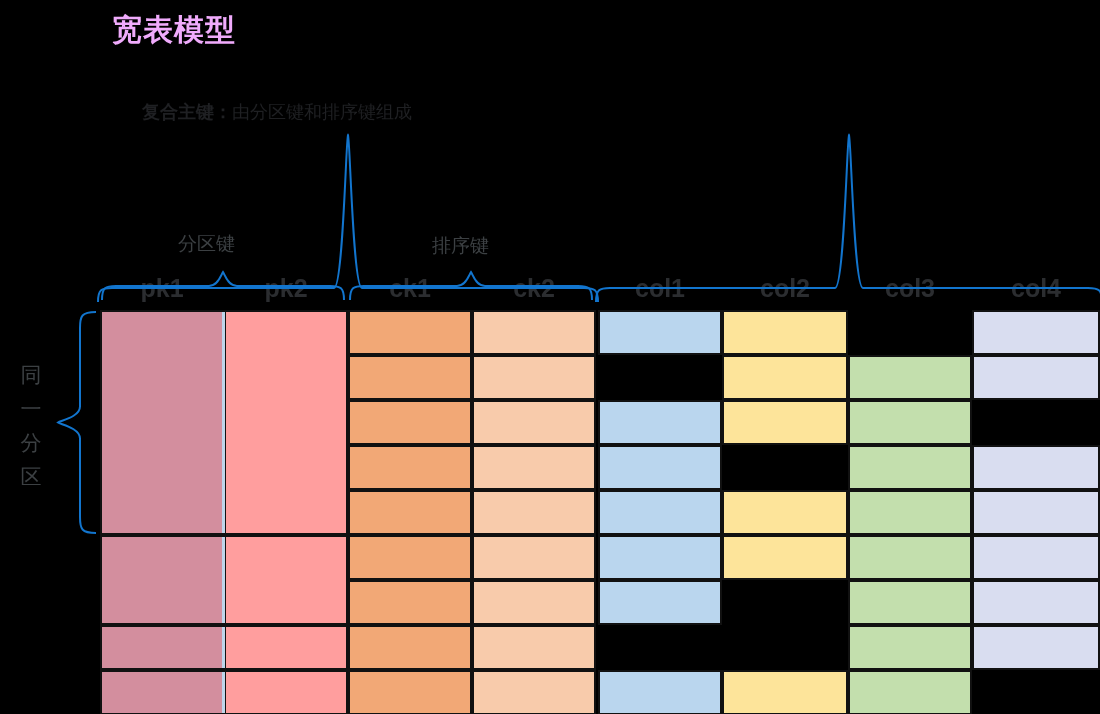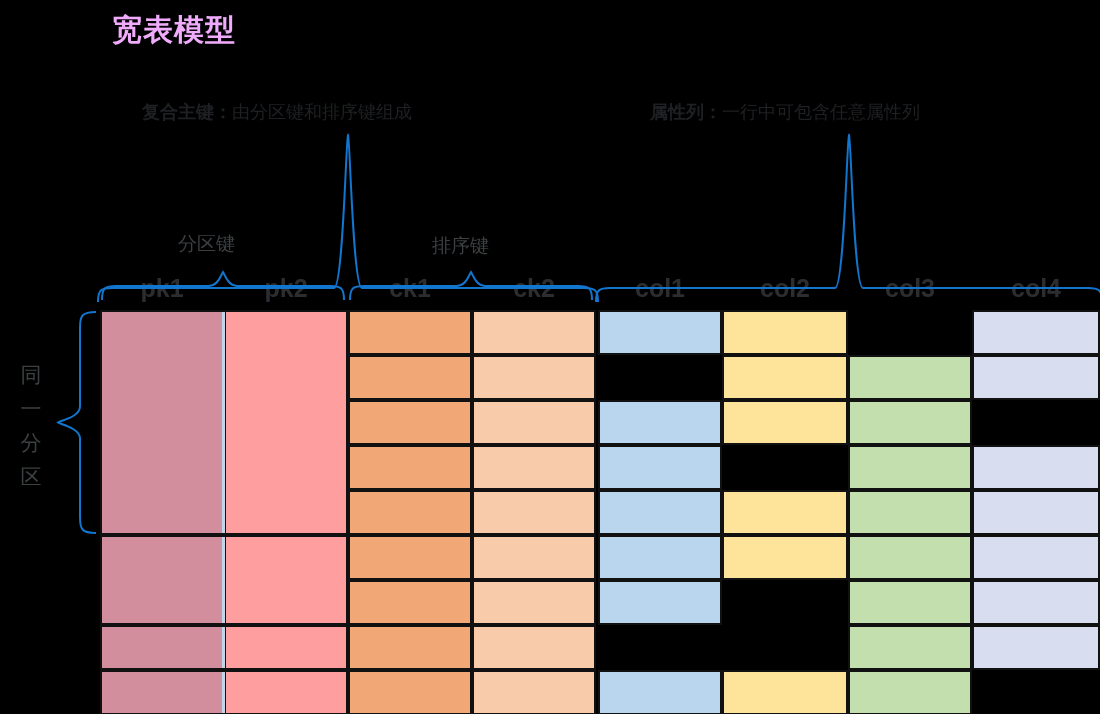--- a/index.html
+++ b/index.html
@@ -40,23 +40,20 @@
 <body>
 
 <div id="diagram">
 
   <div class="title">宽表模型</div>
 
   <div class="callout" id="callout-pk">
     <span class="lbl">复合主键：</span><span class="desc">由分区键和排序键组成</span>
   </div>
 
-  <div class="callout" id="callout-attr">
-    <span class="lbl">属性列：</span><span class="desc">一行中可包含任意属性列</span>
-  </div>
 
   <div class="grouplabel" id="label-partkey">分区键</div>
   <div class="grouplabel" id="label-sortkey">排序键</div>
 
   <div class="vlabel" id="side-label">
       <span>同</span>
       <span>一</span>
       <span>分</span>
       <span>区</span>
     </div>

